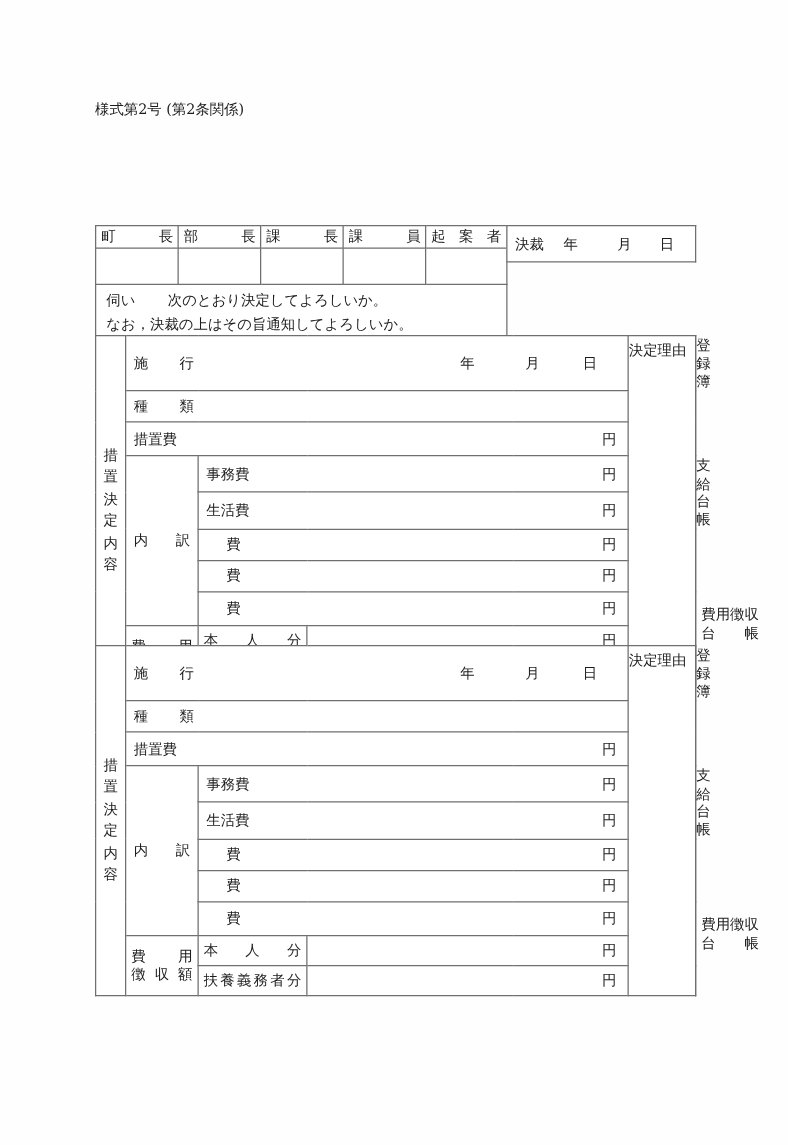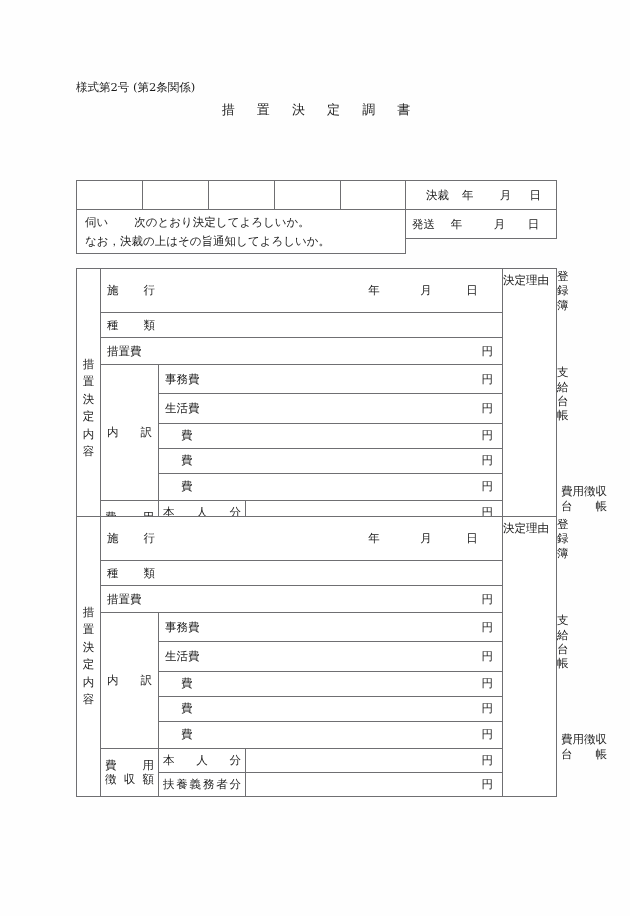--- a/index.html
+++ b/index.html
@@ -122,32 +122,48 @@
     display: block;
     padding-left: 22px;
   }
 </style>
 </head>
 <body>
 
 <div class="page">
 
   <div class="form-no">様式第2号 (第2条関係)</div>
-  <div class="doc-title">措 置 決 定 調 書</div>
 
 
   <table class="grid" style="left:76px; top:180px; width:329px;">
     <colgroup>
       <col style="width:66px">
         <col style="width:66px">
         <col style="width:66px">
       <col style="width:66px">
         <col style="width:65px">
     </colgroup>
     <tbody>
+        <tr>
+      <td style="height:17px;">
+        <span class="sp-narrow">町　　　長</span>
+          </td>
+      <td>
+        <span class="sp-narrow">部　　　長</span>
+          </td>
+      <td>
+        <span class="sp-narrow">課　　　長</span>
+          </td>
+      <td>
+        <span class="sp-narrow">課　　　員</span>
+          </td>
+      <td>
+        <span class="sp-narrow">起 案 者</span>
+          </td>
+    </tr>
     <tr>
       <td style="height:28px;"></td>
       <td></td>
       <td></td>
       <td></td>
       <td></td>
     </tr>
     <tr>
       <td colspan="5" style="height:40px;">
         <div class="inquiry">
@@ -160,31 +176,21 @@
     </table>
 
   <table class="grid" style="left:405px; top:180px; width:151px;">
     <colgroup>
         <col style="width:151px">
       </colgroup>
     <tbody>
     <tr>
       <td style="height:28px;">
         <div class="dateline">
-          <span style="margin-right:auto; padding-left:6px;margin-left:14px;">決裁</span>
-          <span class="d">年</span>
-          <span class="d">月</span>
-          <span class="d" style="width:30px;">日</span>
-        </div>
-      </td>
-    </tr>
-    <tr>
-      <td style="height:28px;">
-        <div class="dateline">
-          <span style="margin-right:auto; padding-left:6px;">発送</span>
+          <span style="margin-right:auto; padding-left:6px;">決裁</span>
           <span class="d">年</span>
           <span class="d">月</span>
           <span class="d" style="width:30px;">日</span>
         </div>
       </td>
     </tr>
   </tbody>
     </table>
 
   <table class="grid" style="left:76px; top:268px; width:480px;">

